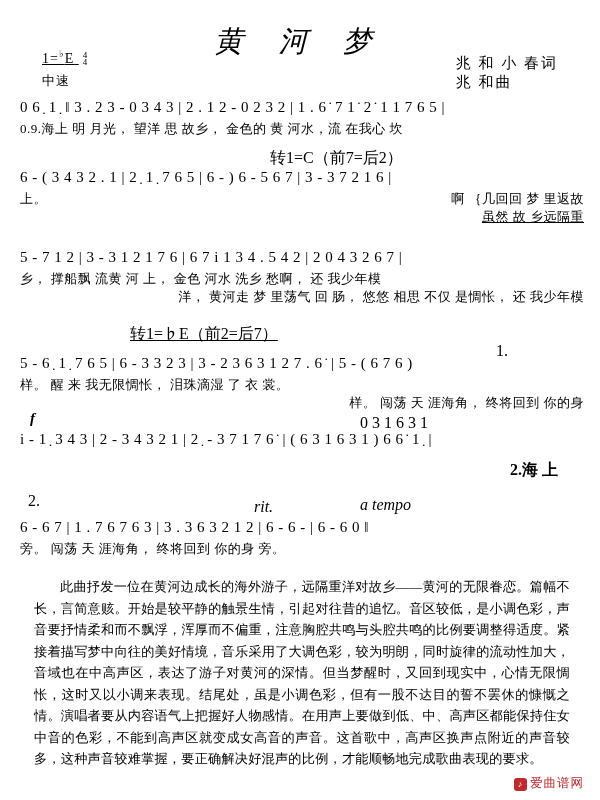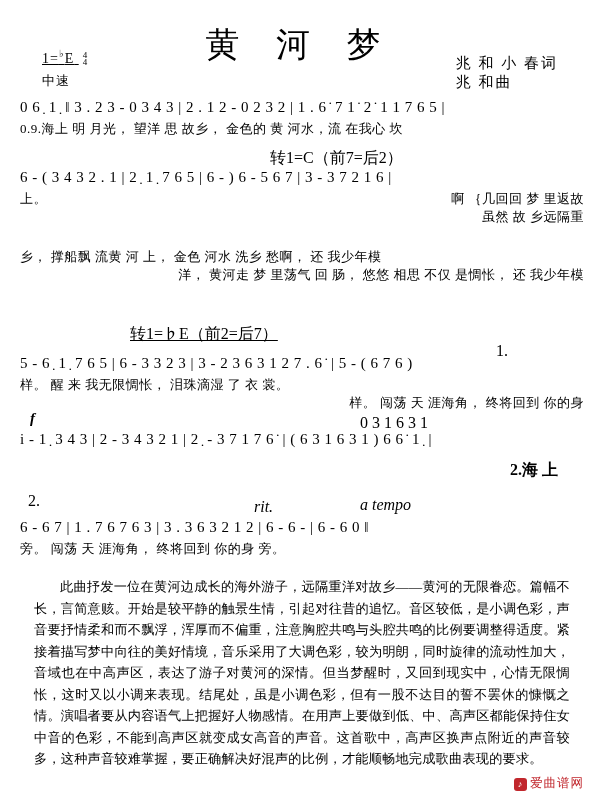--- a/index.html
+++ b/index.html
@@ -15,26 +15,27 @@
     position: relative;
     overflow: hidden;
   }
   .page {
     position: relative;
     width: 600px;
     height: 800px;
   }
   .title {
     text-align: center;
-    font-size: 34px;
+    font-size: 29px;
     letter-spacing: 14px;
     font-weight: normal;
     margin: 0;
     padding-top: 22px;
     font-family: "Liberation Serif", serif;
+    font-style: italic;
   }
   .meta-right {
     position: absolute;
     right: 42px;
     top: 54px;
     font-size: 15px;
     line-height: 19px;
     text-align: left;
     letter-spacing: 2px;
   }
@@ -158,24 +159,25 @@
   <div class="staff" style="top:96px;">
     <div class="notes">0 6 ̣ 1 ̣ ‖ 3 . 2 3  -  0 3 4 3 | 2 . 1 2  -  0 2 3 2 | 1 . 6 ̇ 7  1 ̇ 2 ̇  1 1 7 6 5 |</div>
     <div class="lyrics">0.9.海上      明 月光，     望洋   思 故乡，     金色的  黄 河水，流   在我心 坎</div>
   </div>
 
   <div class="staff" style="top:152px;">
     <div class="annot" style="left:250px; top:-4px;">转1=C（前7=后2）</div>
     <div class="notes" style="margin-top:14px;">6  - ( 3 4 3 2 . 1 | 2 ̣ 1 ̣ 7 6 5 | 6  - ) 6  -  5 6 7 | 3  -  3 7 2 1 6 |</div>
     <div class="lyrics">上。</div>
     <div class="lyrics2" style="margin-left:238px; margin-top:-18px;">啊 ｛几回回  梦     里返故</div>
-    <div class="lyrics2" style="margin-left:262px;">虽然 故   乡远隔重</div>
+    <div class="lyrics2" style="margin-left:262px;text-decoration:underline;">虽然 故   乡远隔重</div>
   </div>
 
   <div class="staff" style="top:246px;">
+    <div class="notes">5  -  7 1 2 | 3  -  3 1 2 1 7 6 | 6 7  i 1 3 4 . 5 4 2 | 2 0 4 3 2 6 7 |</div>
     <div class="lyrics">乡，   撑船飘    流黄 河 上，     金色  河水 洗乡 愁啊，       还 我少年模</div>
     <div class="lyrics2">洋，   黄河走 梦   里荡气 回 肠，     悠悠  相思 不仅 是惆怅，     还 我少年模</div>
   </div>
 
   <div class="staff" style="top:326px;">
     <div class="annot" style="left:110px; top:-2px;text-decoration:underline;">转1=♭E（前2=后7）</div>
     <div class="annot" style="left:476px; top:16px;">1.</div>
     <div class="notes" style="margin-top:26px;">5  -  6 ̣ 1 ̣ 7 6 5 | 6  -  3 3 2 3 | 3  -  2 3 6 3 1 2 7 . 6 ̇ | 5  - ( 6 7 6 )</div>
     <div class="lyrics">样。    醒    来  我无限惆怅，    泪珠滴湿 了 衣   裳。</div>
     <div class="lyrics2">样。    闯荡   天 涯海角，       终将回到  你的身</div>

